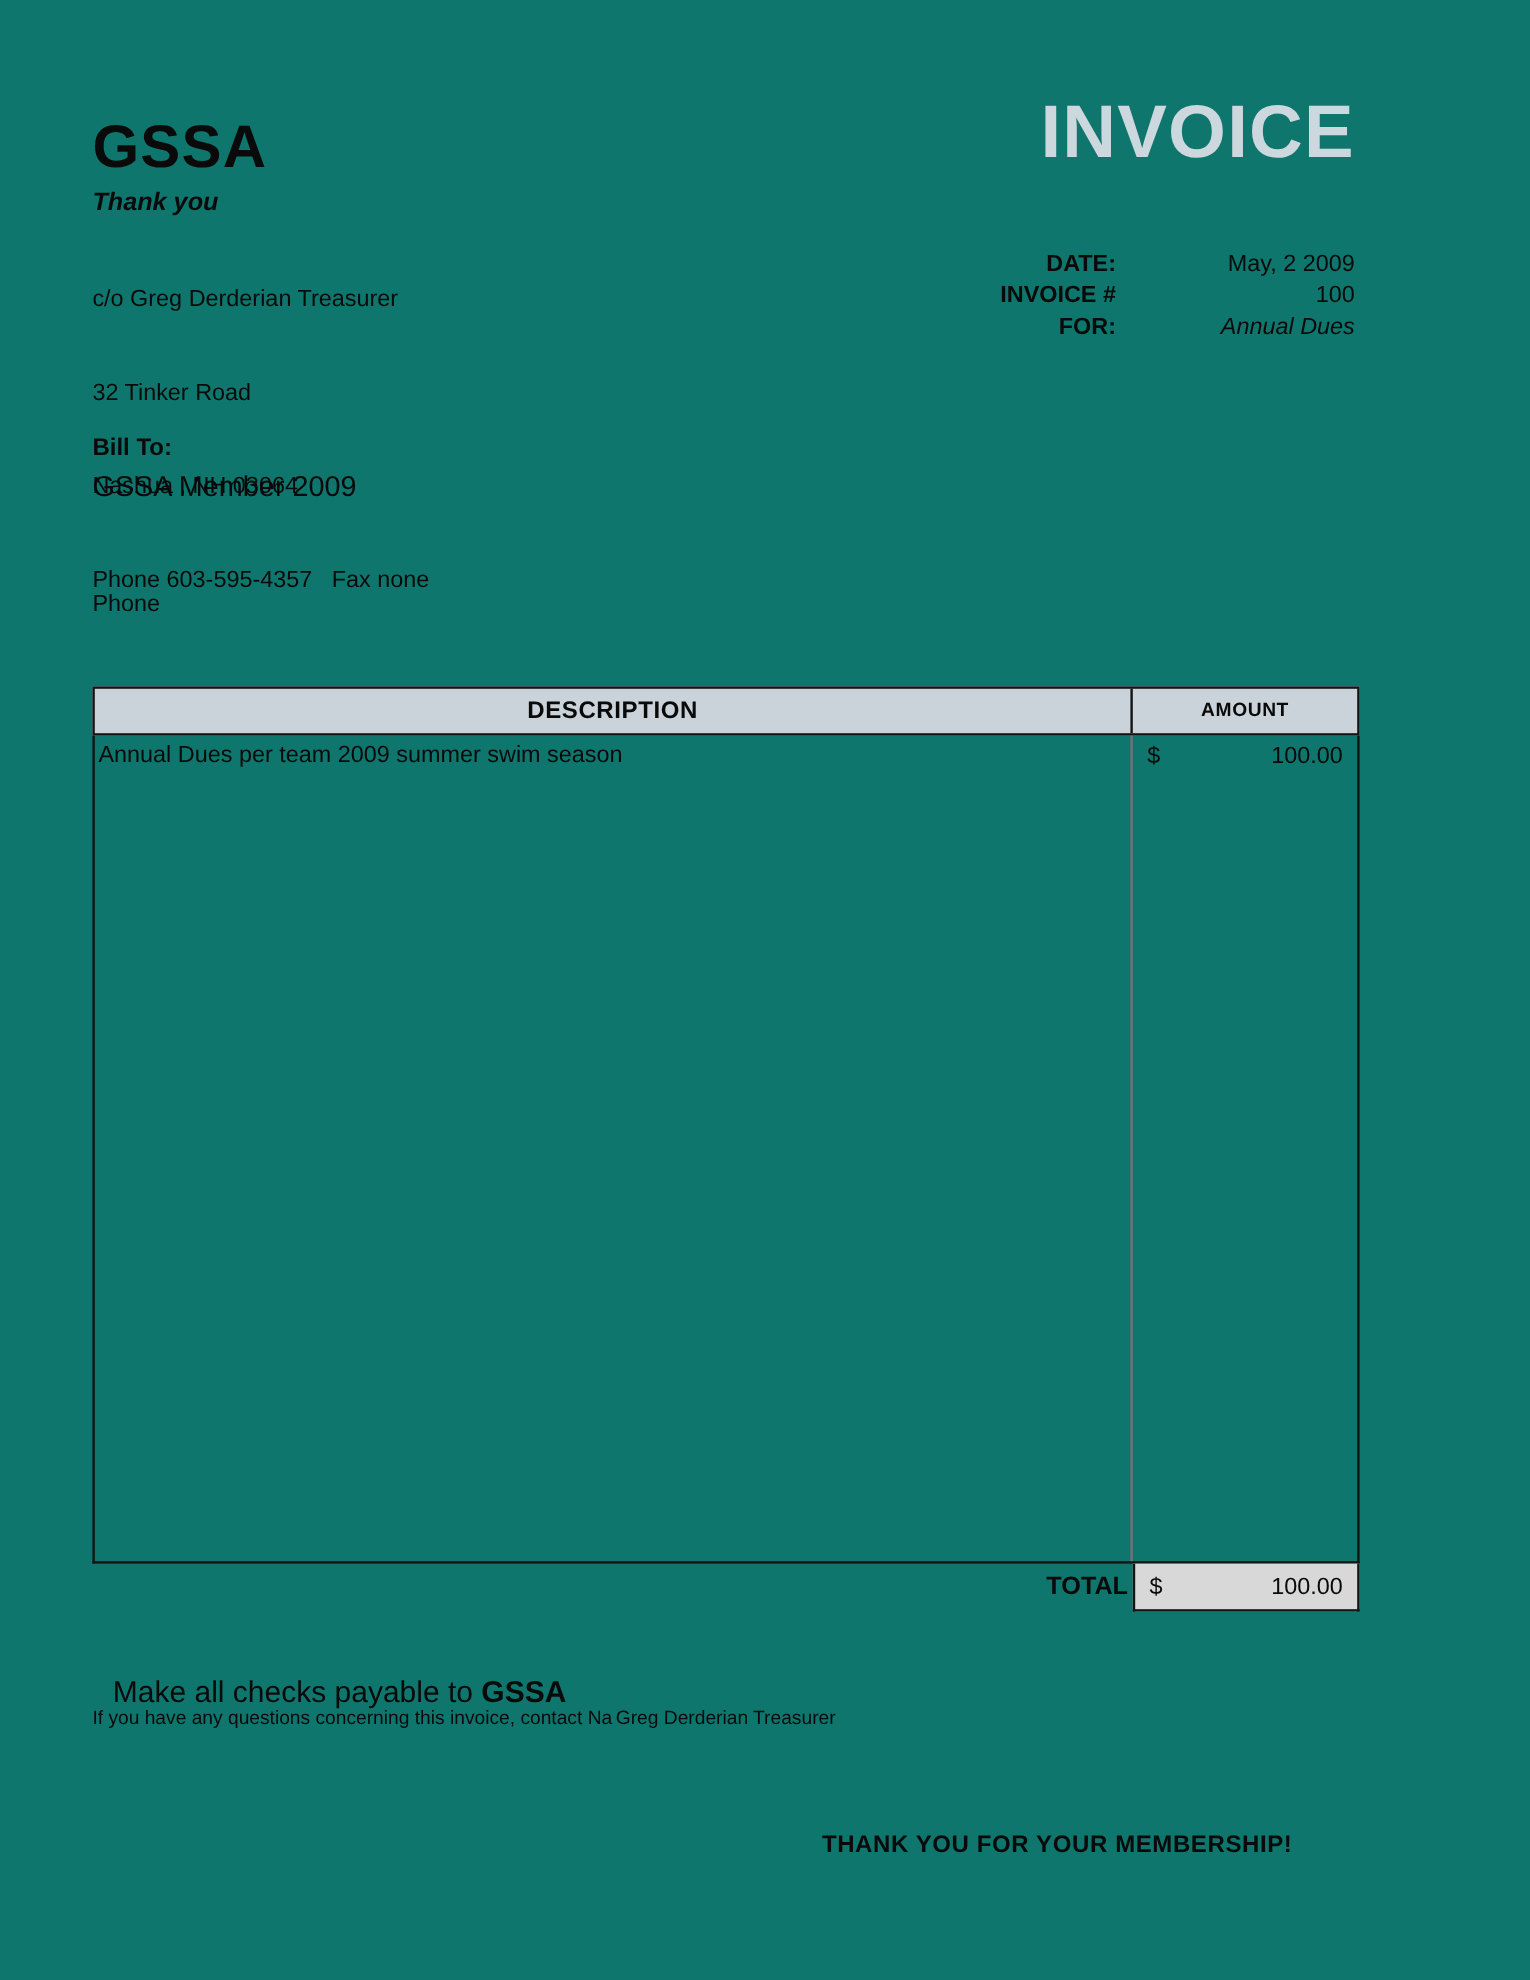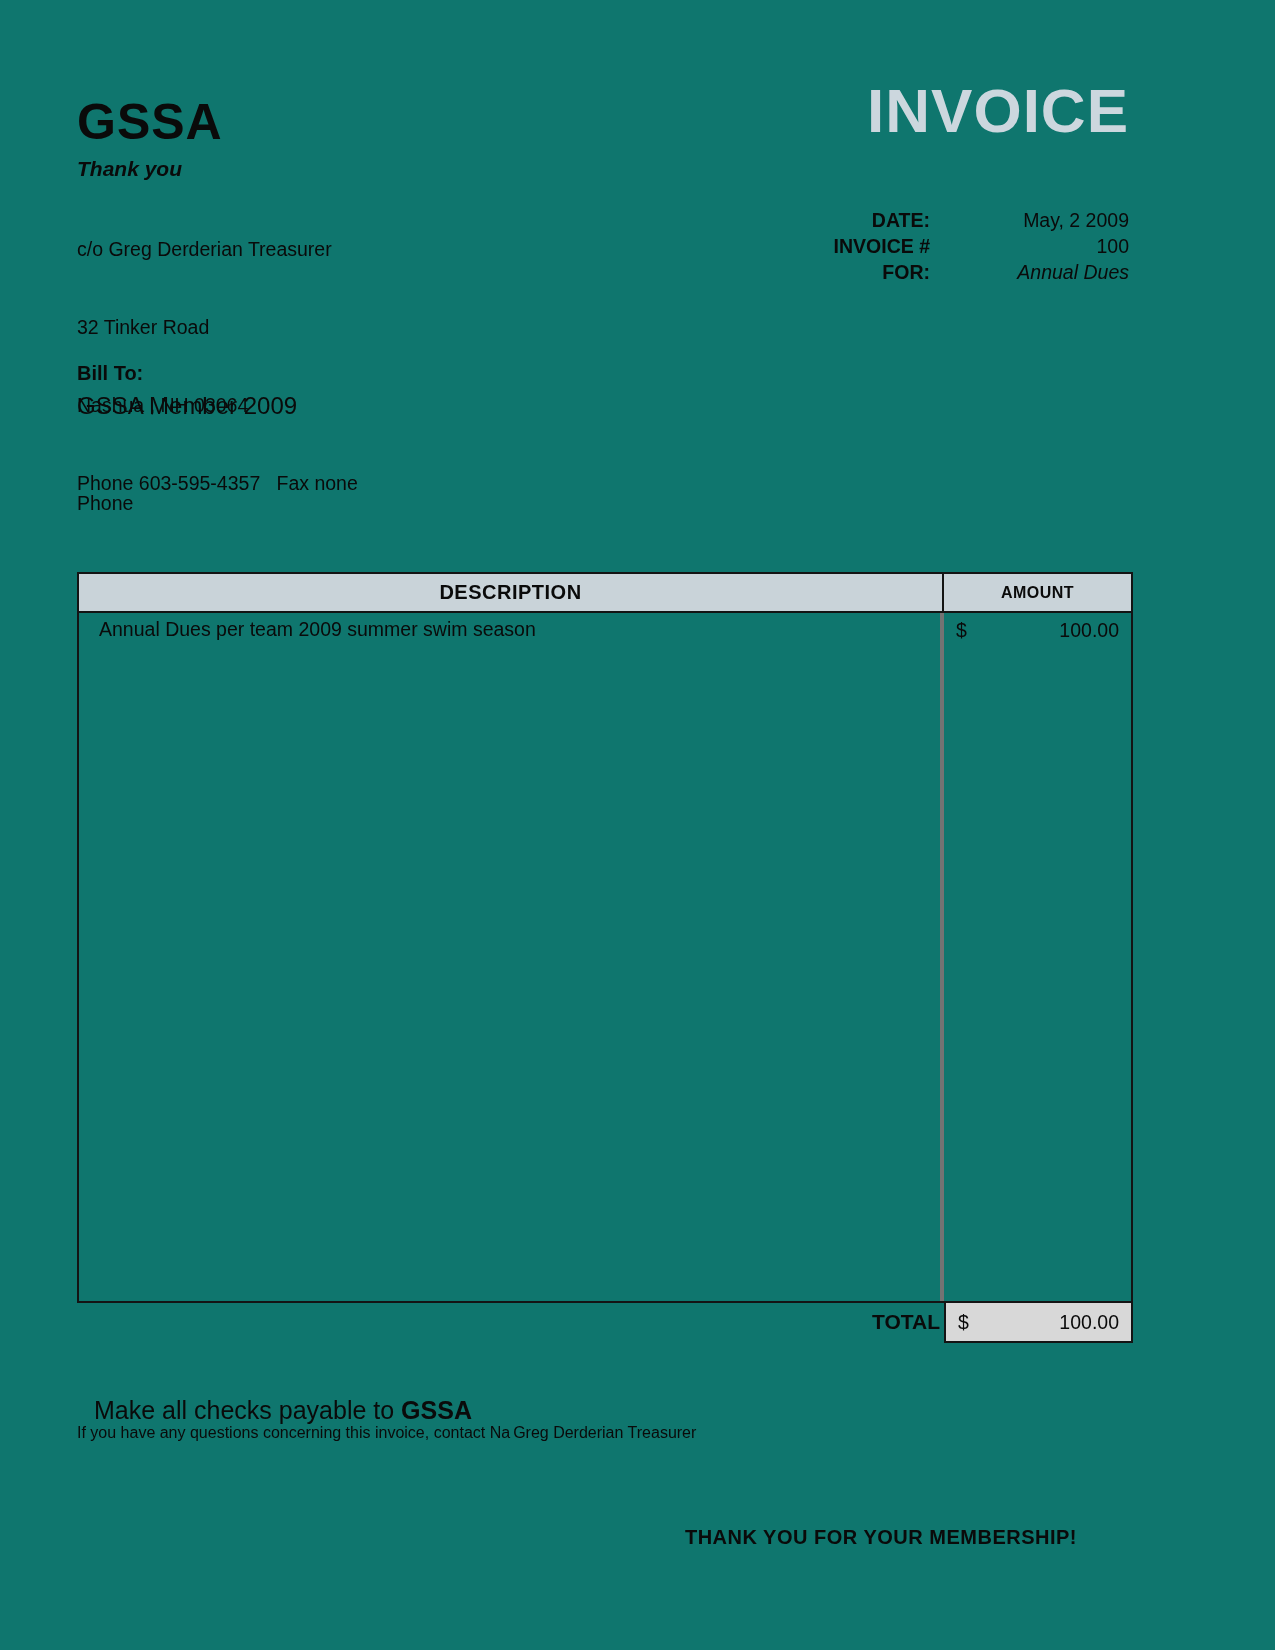--- a/index.html
+++ b/index.html
@@ -50,22 +50,22 @@
   }
   .th-amount {
     flex:1; display:flex; align-items:center; justify-content:center;
     font-size:16px; font-weight:700; letter-spacing:0.5px;border-radius:17px;
   }
   .tbl-body {
     display:flex; height:690px;
     border:2px solid #141414; border-top:none;
   }
   .td-desc {
-    width:865px; border-right:4px solid #737373;
-    padding:5px 20px; font-size:19.5px;
+    width:865px; border-right:2px solid #737373;
+    padding:5px 3px; font-size:19.5px;
   }
   .td-amount {
     flex:1; padding:6px 12px 0 12px;
     display:flex; justify-content:space-between; align-items:flex-start;
     font-size:19.5px;
   }
   .tbl-total { display:flex; height:40px; }
   .total-label {
     width:867px; text-align:right; padding-right:4px;
     font-size:21px; font-weight:700; line-height:38px;

